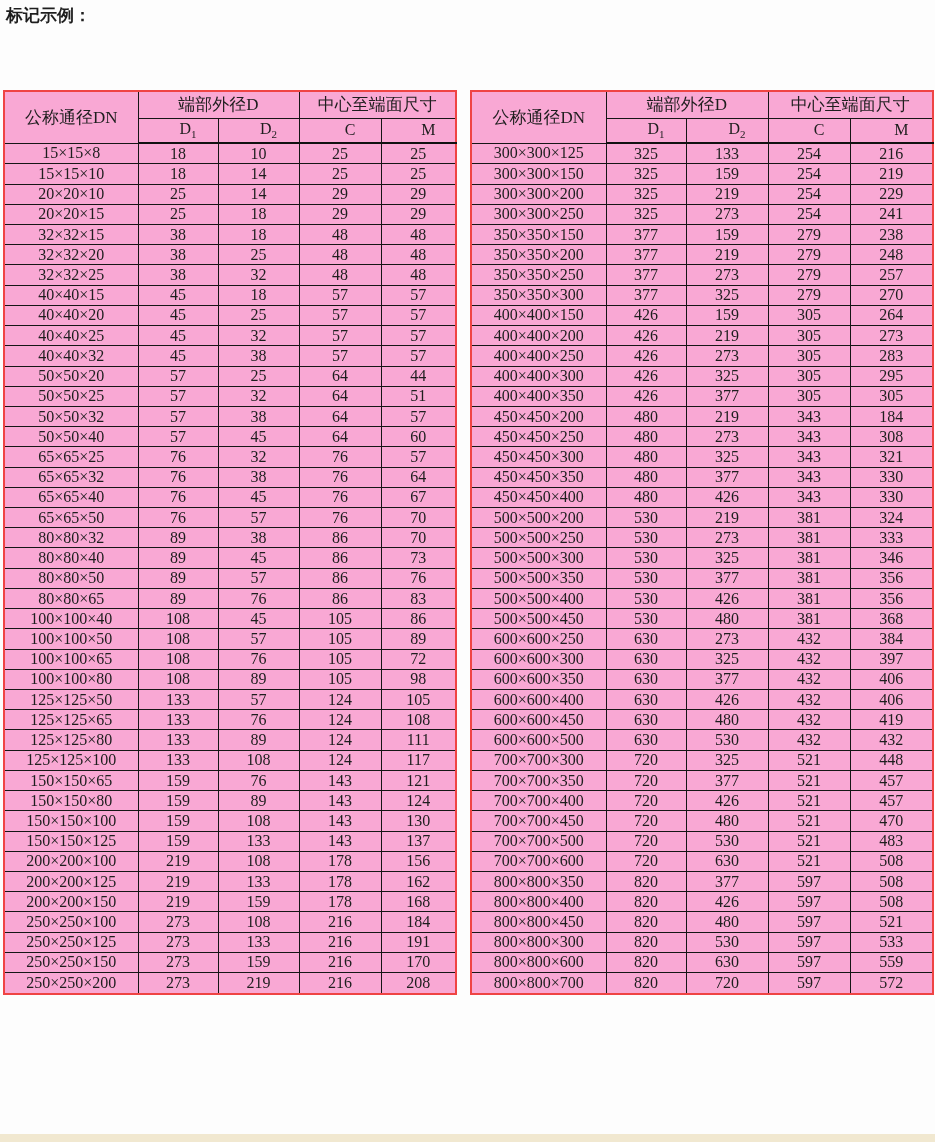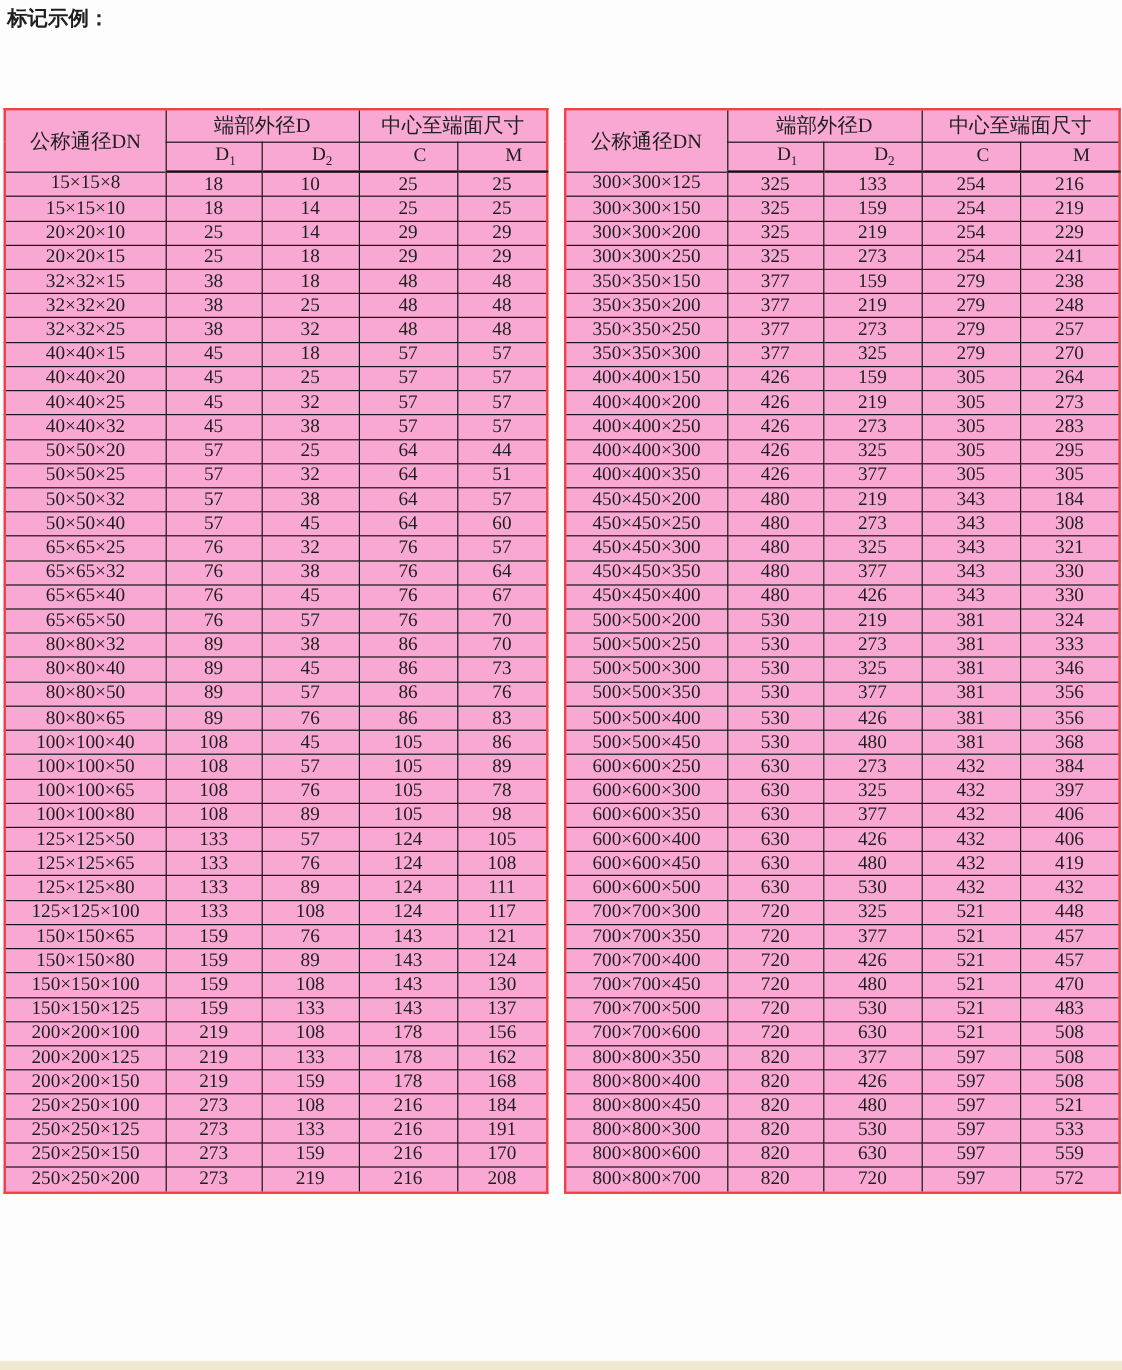--- a/index.html
+++ b/index.html
@@ -275,21 +275,21 @@
           <td>108</td>
           <td>57</td>
           <td>105</td>
           <td>89</td>
         </tr>
         <tr>
           <td>100×100×65</td>
           <td>108</td>
           <td>76</td>
           <td>105</td>
-          <td>78</td>
+          <td>72</td>
         </tr>
         <tr>
           <td>100×100×80</td>
           <td>108</td>
           <td>89</td>
           <td>105</td>
           <td>98</td>
         </tr>
         <tr>
           <td>125×125×50</td>

